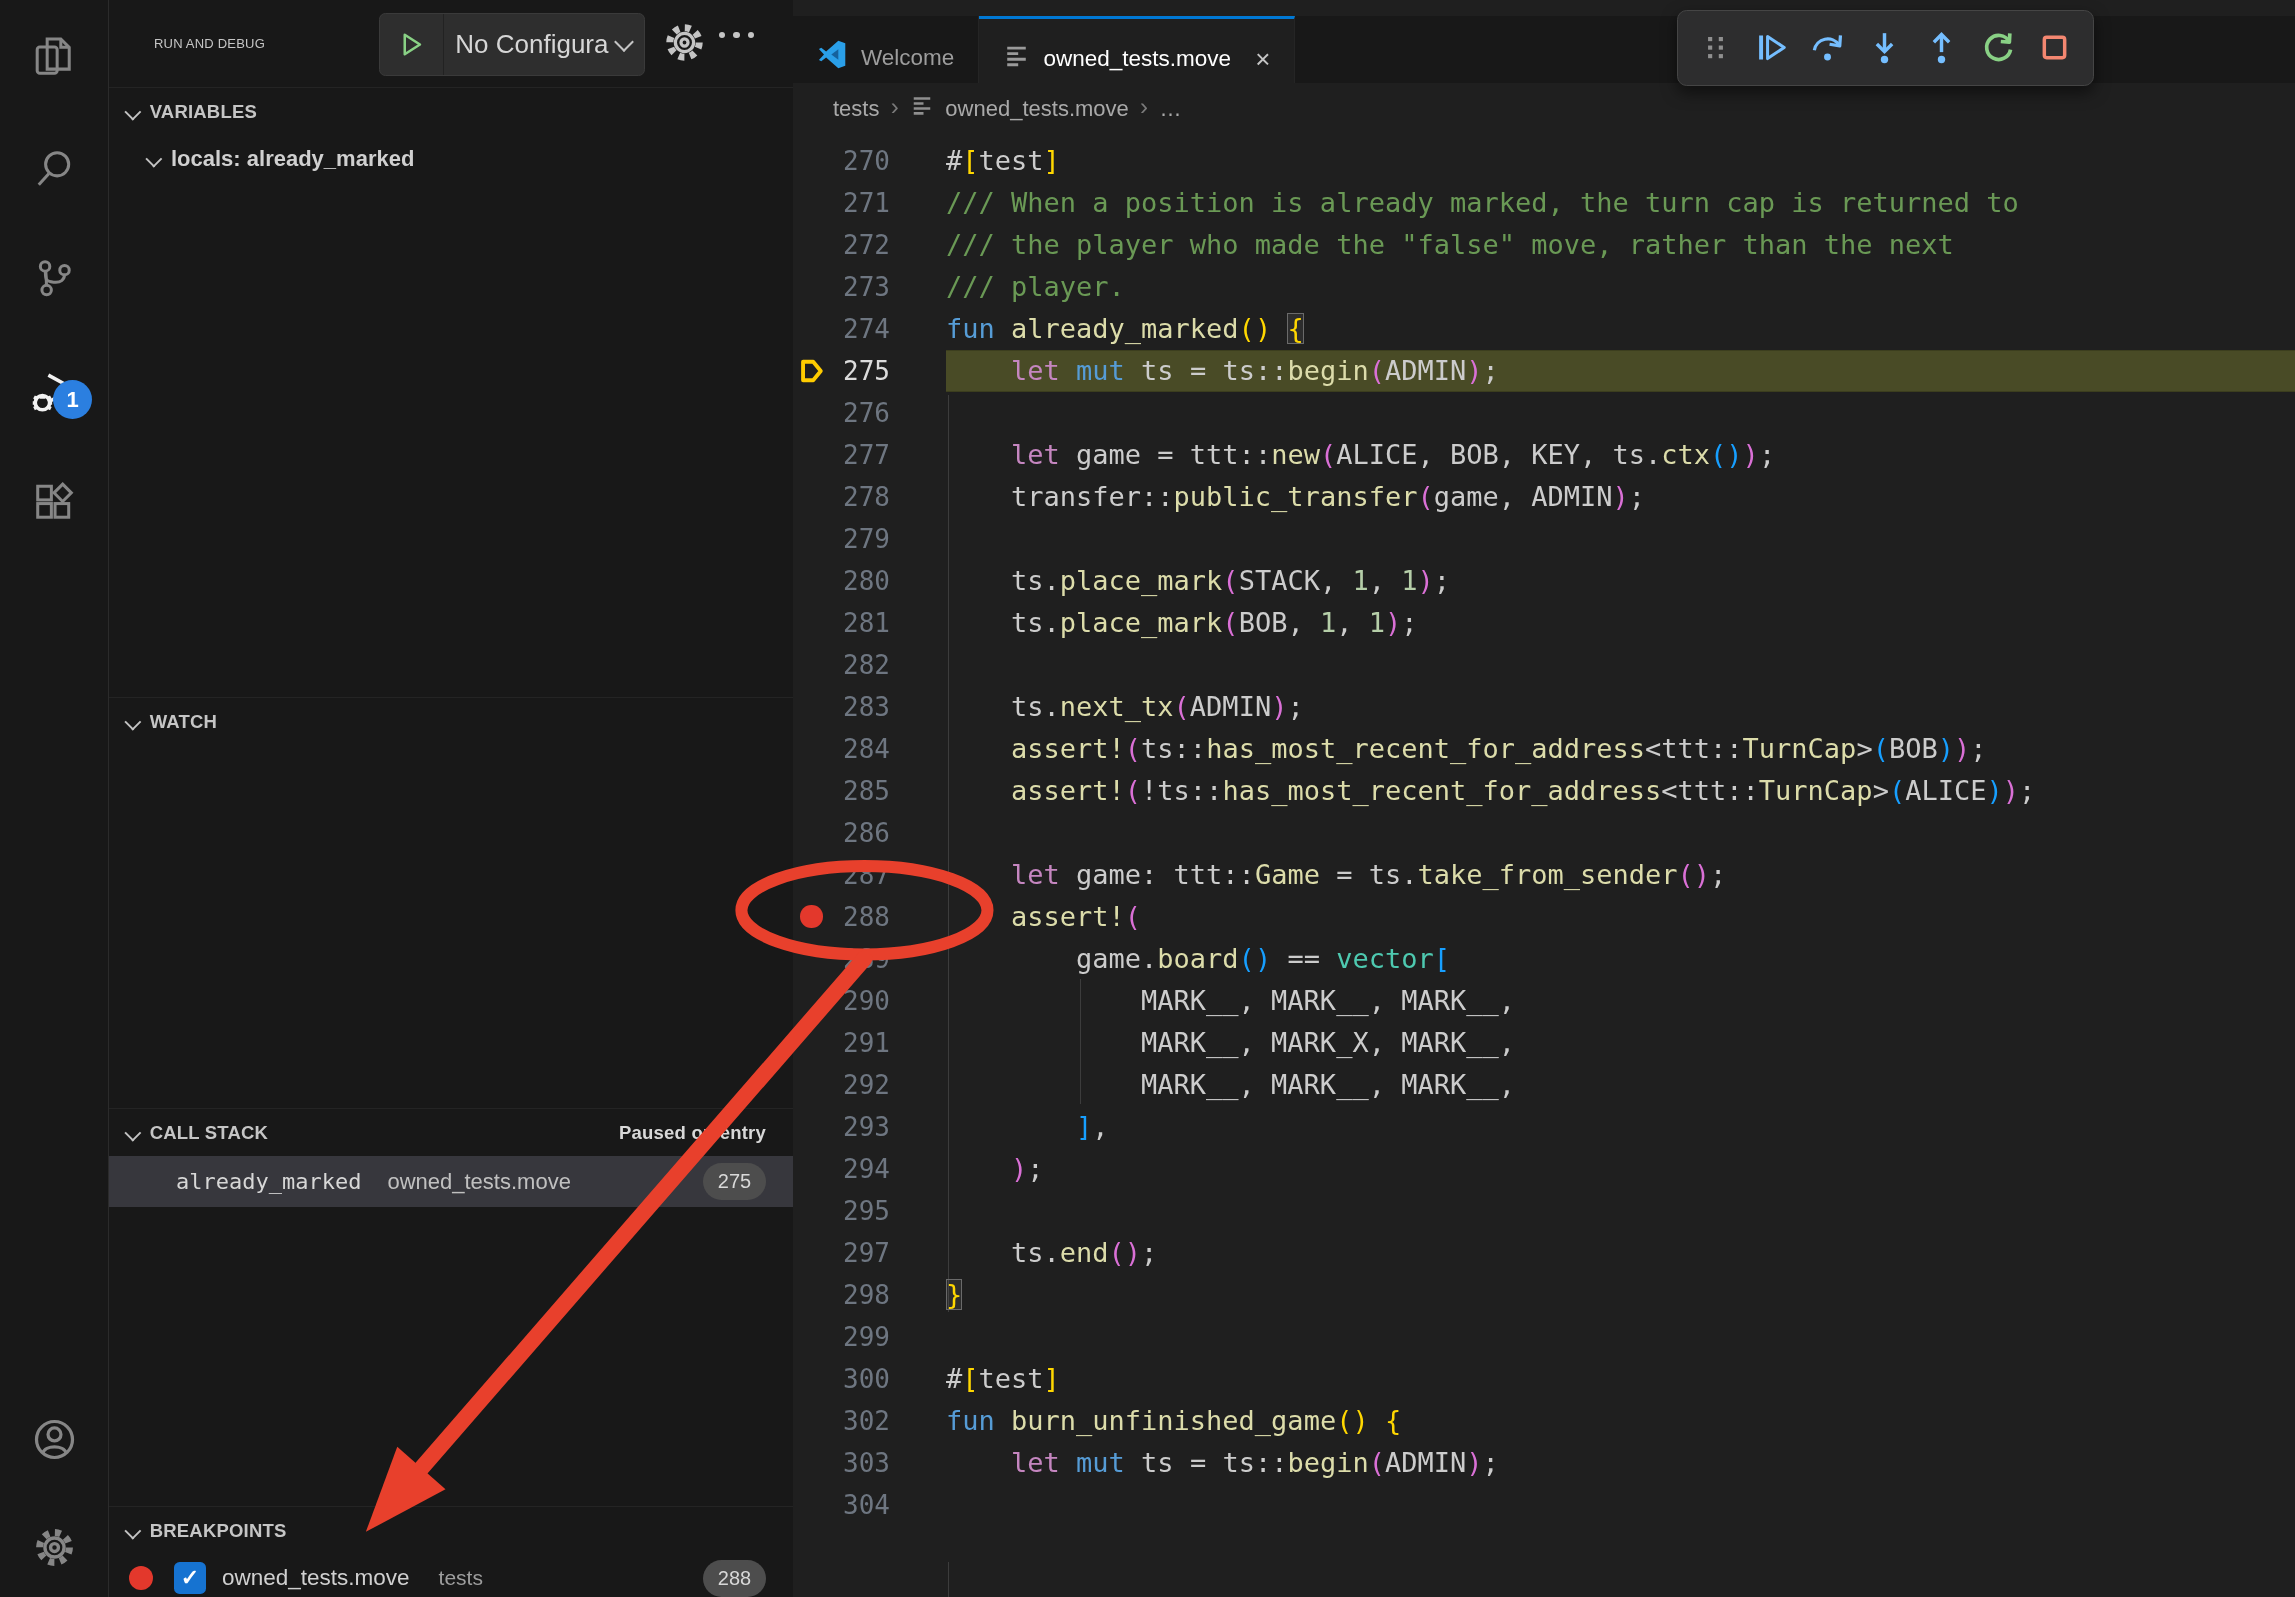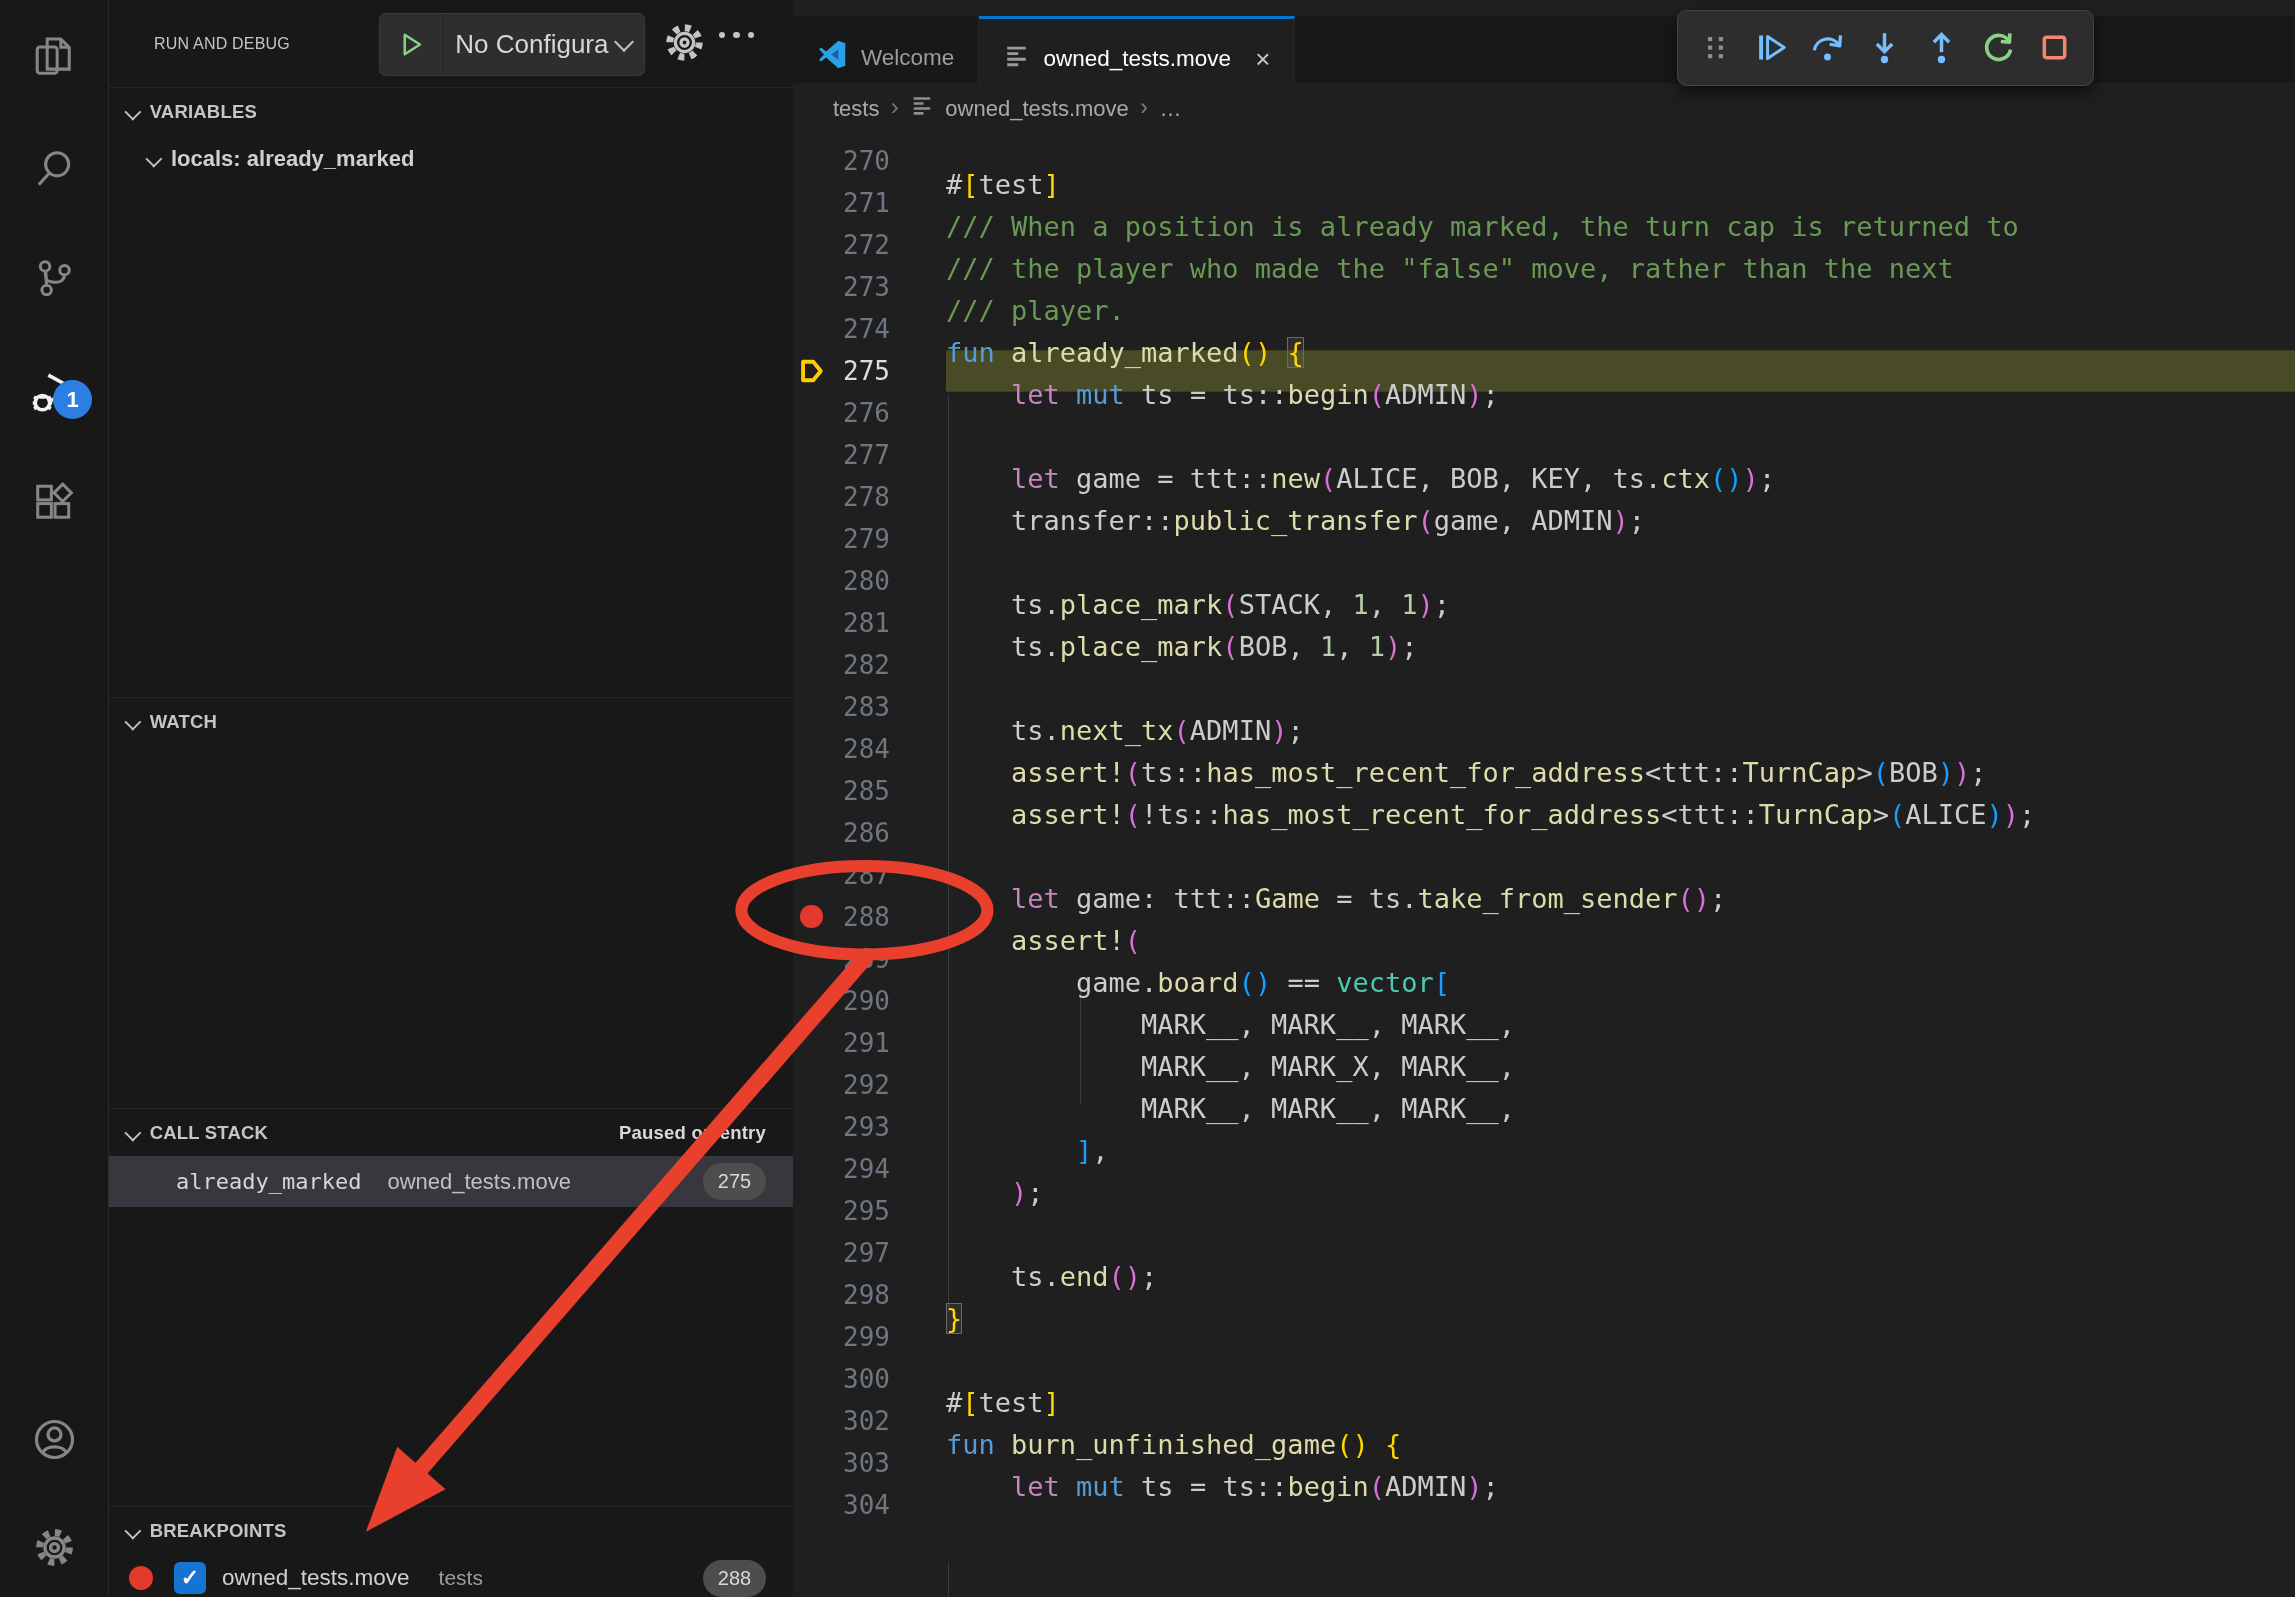--- a/index.html
+++ b/index.html
@@ -11,21 +11,21 @@
   #activitybar{left:0;top:0;width:108px;height:1597px;background:#181818;border-right:0.8px solid #2b2b2b;}
   .act-ico{position:absolute;left:0;width:108px;height:88px;display:flex;align-items:center;justify-content:center;}
   .act-ico svg{stroke:#868686;fill:none;stroke-width:1.15;}
   .act-ico.active svg{stroke:#f2f2f2;}
   .badge-1{position:absolute;left:53px;top:32px;width:39px;height:39px;border-radius:50%;
            background:#2b7fe0;color:#fff;font-size:22px;font-weight:bold;display:flex;align-items:center;justify-content:center;}
 
   
   #sidebar{left:109px;top:0;width:684px;height:1597px;background:#181818;border-right:0.8px solid #2b2b2b;}
   .sb-title{position:absolute;left:45px;top:0;height:87px;display:flex;align-items:center;
-            font-size:16px;color:#c5c5c5;letter-spacing:0.2px;}
+            font-size:13px;color:#c5c5c5;letter-spacing:0.2px;}
   .cfg-btn{position:absolute;left:270px;top:13px;width:264px;height:61px;background:#2e2e2e;border:0.8px solid #3a3a3a;
            border-radius:6.4px;display:flex;align-items:center;overflow:hidden;}
   .cfg-play{width:63px;height:100%;display:flex;align-items:center;justify-content:center;border-right:0.8px solid #222;}
   .cfg-label{flex:1;padding-left:11.3px;font-size:26px;color:#d6d6d6;white-space:nowrap;overflow:hidden;}
   .chev{display:inline-block;width:12px;height:12px;border-right:2.4px solid #c4c4c4;border-bottom:2.4px solid #c4c4c4;
         transform:rotate(45deg);margin-top:-4.8px;}
   .chev.small{width:9.7px;height:9.7px;border-width:2.1px;}
   .cfg-chev{margin-right:13px;}
   .hdr-gear{position:absolute;left:552px;top:19.3px;}
   .hdr-dots{position:absolute;left:610px;top:32px;display:flex;gap:8px;}
@@ -62,21 +62,21 @@
   #breadcrumb{position:absolute;left:0;top:83px;width:1502px;height:51px;background:#1f1f1f;
               display:flex;align-items:center;font-size:22px;color:#a9a9a9;gap:11.3px;padding-left:40px;box-sizing:border-box;}
   .bc-sep{color:#7a7a7a;font-size:24px;margin-top:-3.2px;}
 
   #codearea{position:absolute;left:0;top:134px;width:1502px;height:1463px;overflow:hidden;
             font-family:"DejaVu Sans Mono",monospace;font-size:27px;}
   #lines{position:absolute;left:0;top:5.6px;width:1502px;}
   .cl{position:relative;display:flex;height:42px;line-height:42px;white-space:pre;}
   .mk{width:37px;flex:none;display:flex;align-items:center;justify-content:center;z-index:2;}
   .ln{width:60px;flex:none;text-align:right;color:#6e7681;font-size:26px;z-index:2;}
-  .code{padding-left:56px;flex:none;z-index:2;margin-top:24px;}
+  .code{padding-left:56px;flex:none;z-index:2;}
   .cl.cur .ln{color:#dcdcdc;}
   .curband{position:absolute;left:153px;right:0;top:0;bottom:0;background:#494b26;
            border-top:1.6px solid #3c3e1e;border-bottom:1.6px solid #3c3e1e;box-sizing:border-box;z-index:1;}
   .bpdot{width:22.5px;height:22.5px;border-radius:50%;background:#e3382c;}
   .guide{position:absolute;width:1.2px;background:#3c3c3c;z-index:0;}
   #guide-l0{left:155px;top:261px;height:917px;}
   #guide-l0b{left:155px;top:1428px;height:35px;}
   #guide-l8{left:287px;top:845px;height:125px;}
 
   

